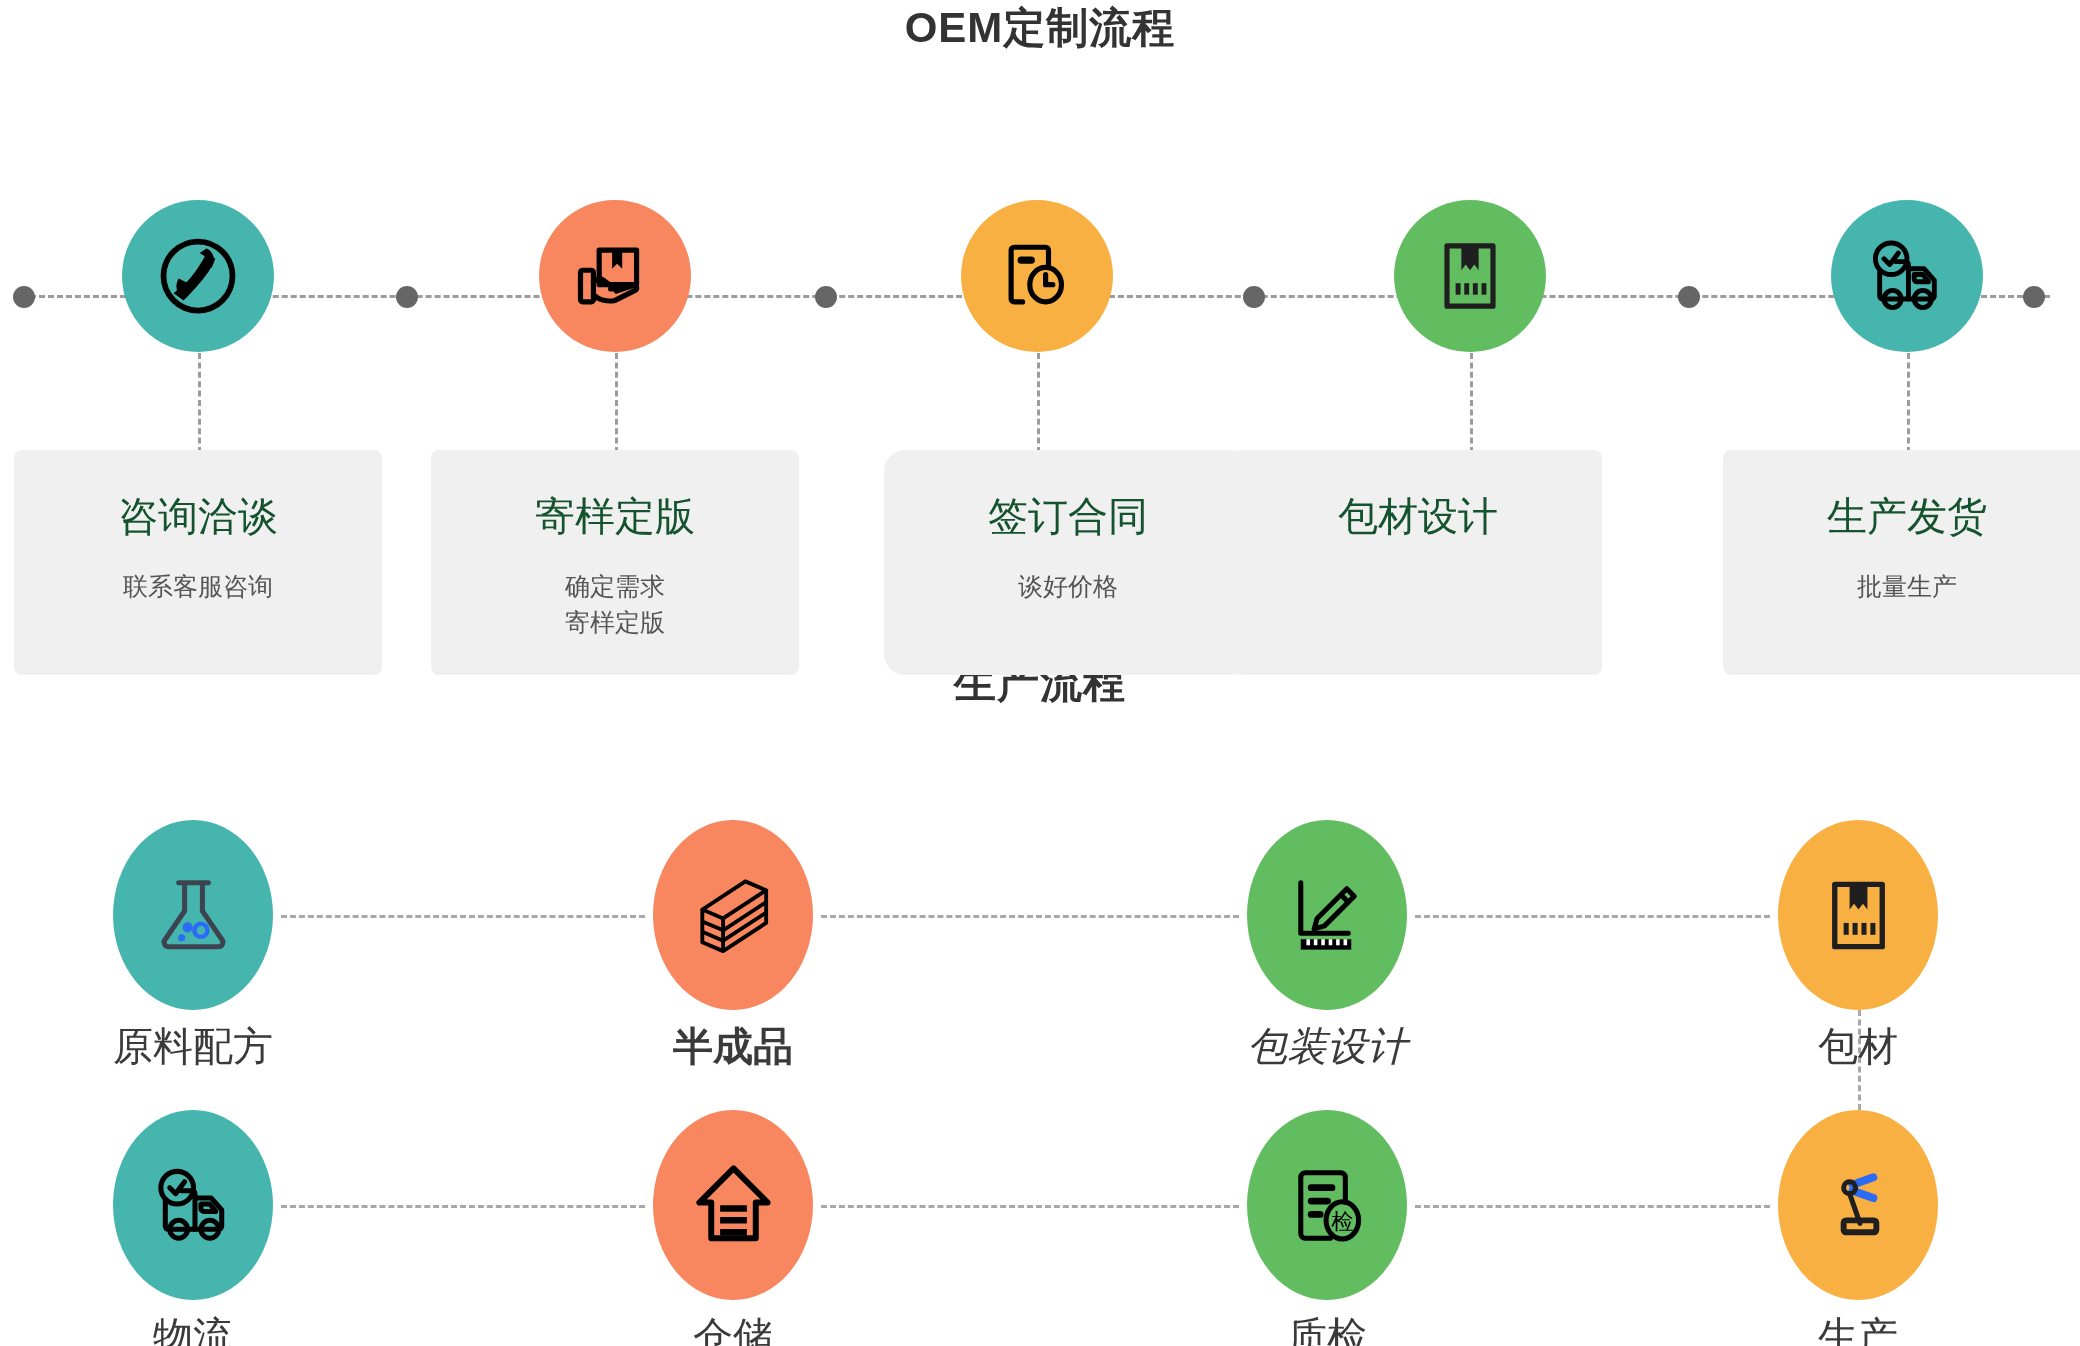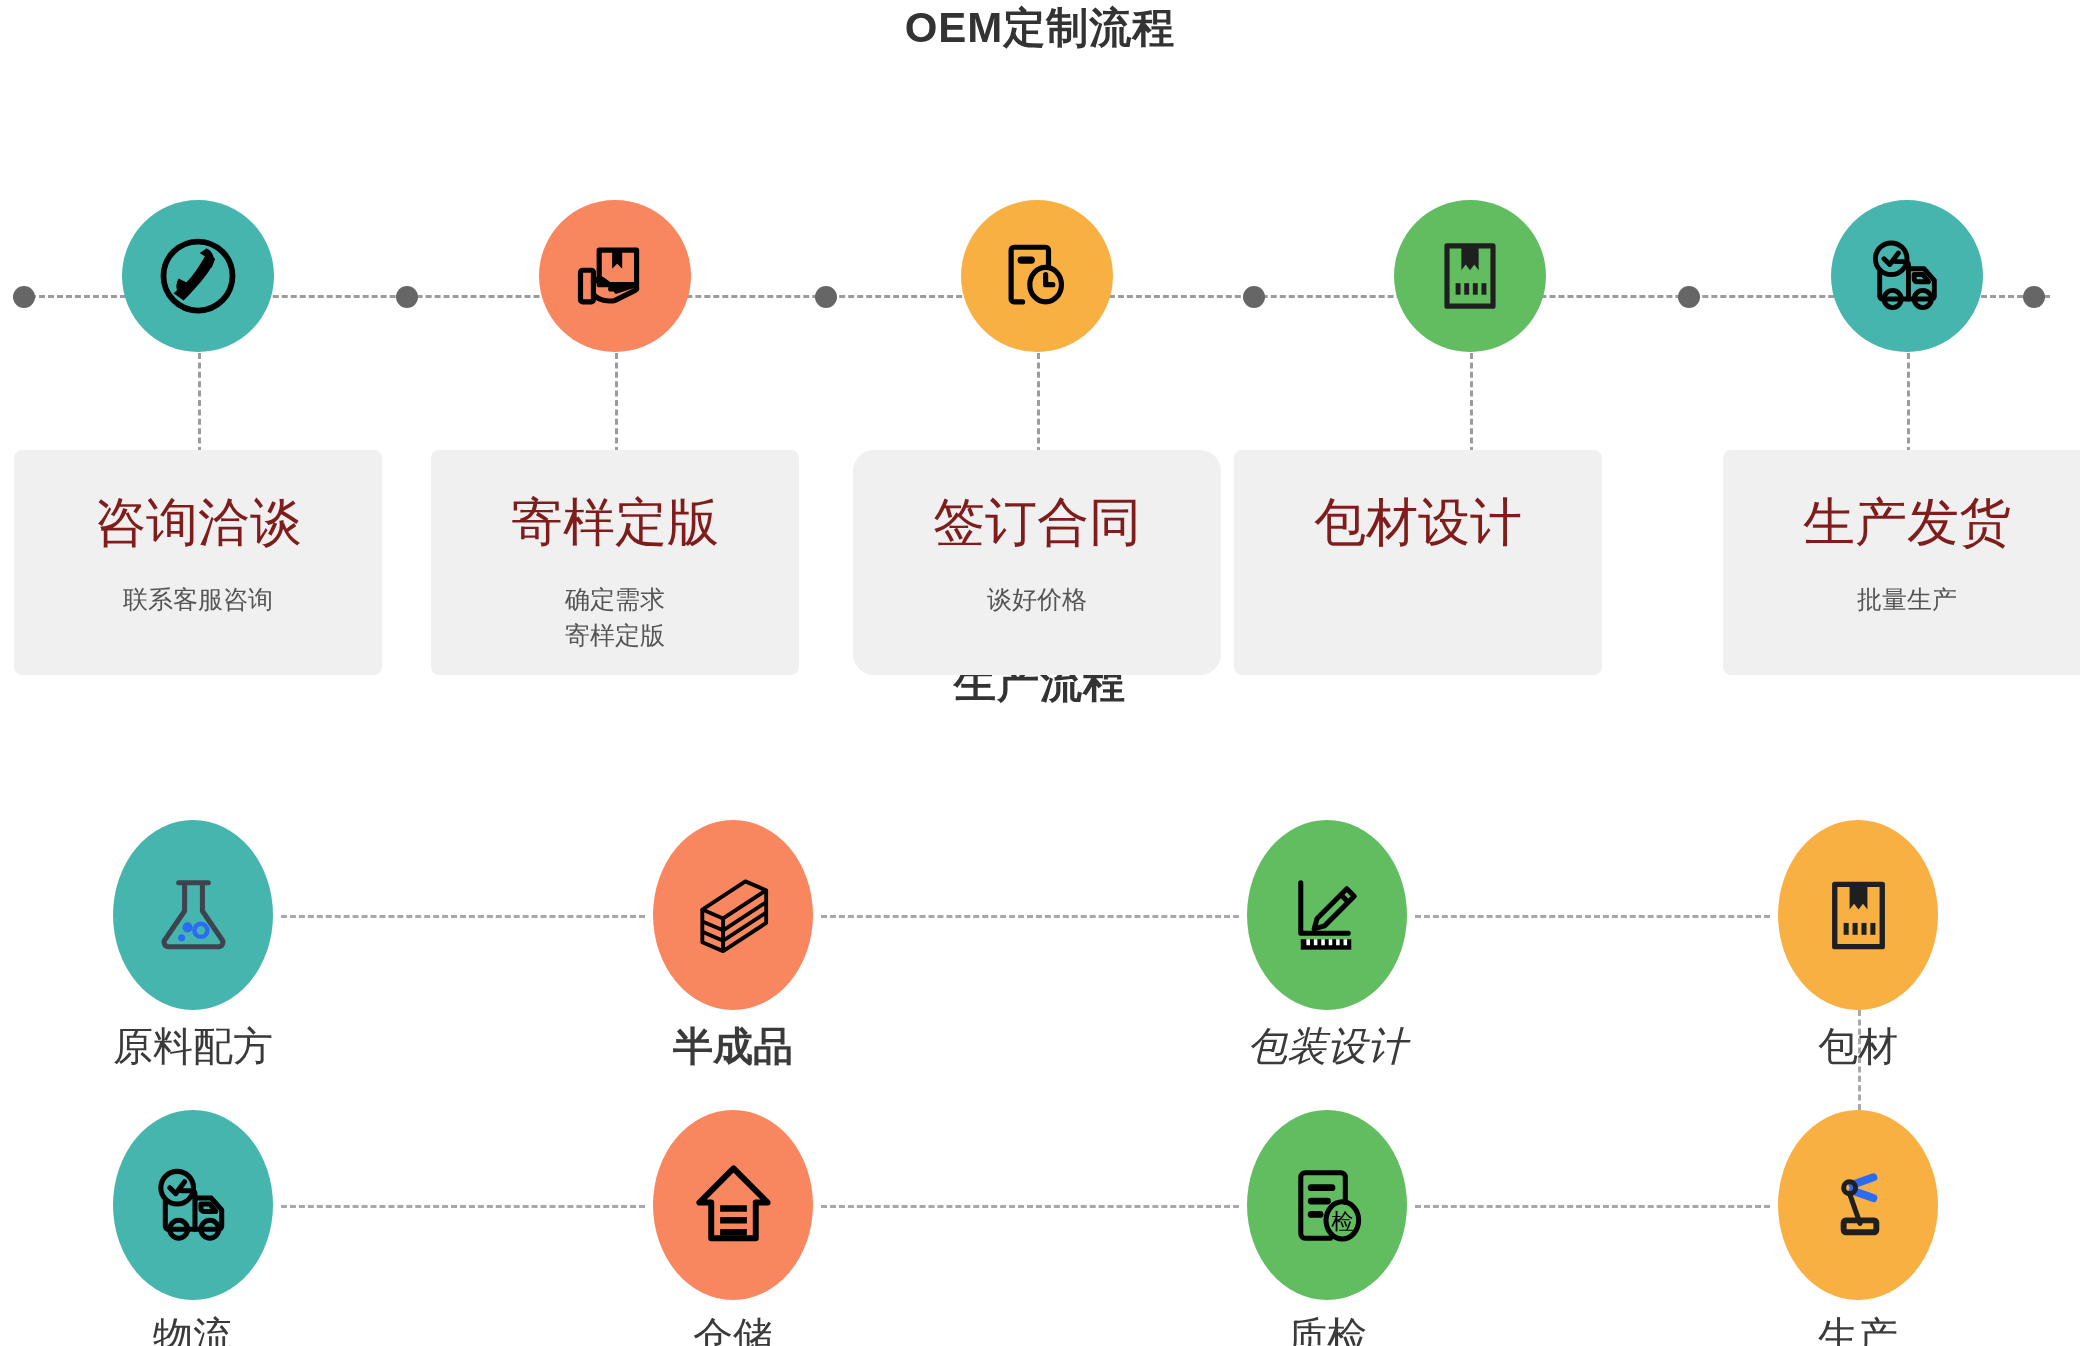--- a/index.html
+++ b/index.html
@@ -77,22 +77,22 @@
   .oem-card {
     position: absolute;
     top: 355px;
     background: #f0f0f0;
     border-radius: 8px;
     text-align: center;
     padding-top: 44px;
     z-index: 2;
   }
   .oem-card .ctitle {
-    font-size: 52px;
-    color: #7f1d1d;
+    font-size: 40px;
+    color: #14532d;
     line-height: 1.1;
     font-weight: 400;
     white-space: nowrap;
   }
   .oem-card .cdesc {
     margin-top: 30px;
     font-size: 25px;
     color: #555555;
     line-height: 1.45;
     white-space: pre-line;
@@ -212,21 +212,21 @@
     <div id="oem-cards">
         <div class="oem-card" style="left: 14px; width: 368px; height: 225px;">
           <div class="ctitle">咨询洽谈</div>
           <div class="cdesc">联系客服咨询</div>
         </div>
         <div class="oem-card" style="left: 431px; width: 368px; height: 225px;">
           <div class="ctitle">寄样定版</div>
           <div class="cdesc">确定需求
 寄样定版</div>
         </div>
-        <div class="oem-card" style="left: 853px; width: 368px; height: 225px; border-radius: 21px;">
+        <div class="oem-card" style="left: 884px; width: 368px; height: 225px; border-radius: 21px;">
           <div class="ctitle">签订合同</div>
           <div class="cdesc">谈好价格</div>
         </div>
         <div class="oem-card" style="left: 1234px; width: 368px; height: 225px;">
           <div class="ctitle">包材设计</div>
         </div>
         <div class="oem-card" style="left: 1723px; width: 368px; height: 225px;">
           <div class="ctitle">生产发货</div>
           <div class="cdesc">批量生产</div>
         </div>

